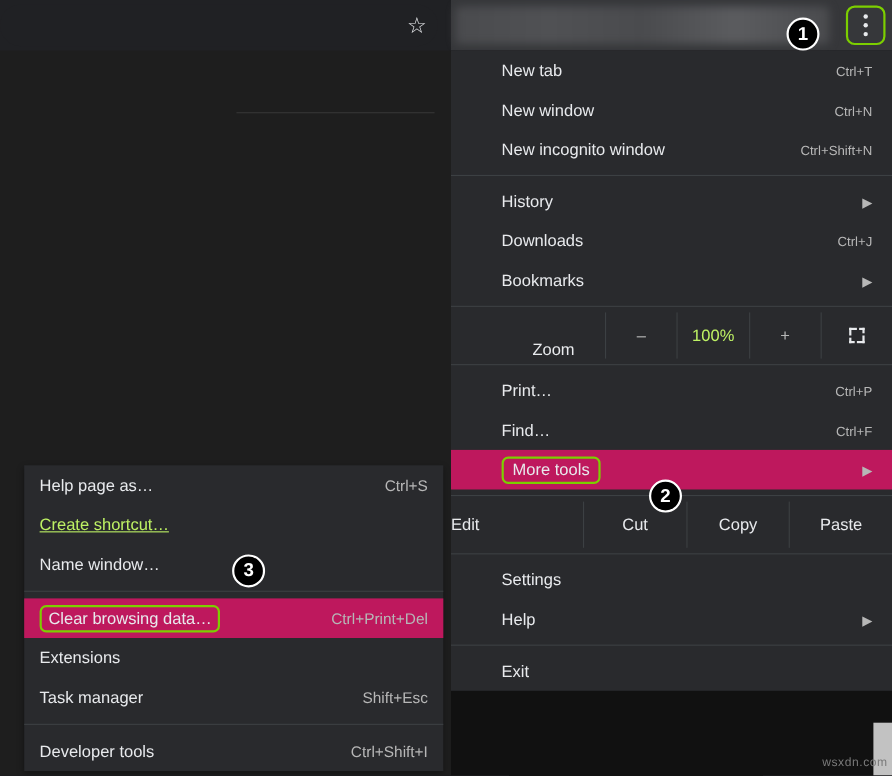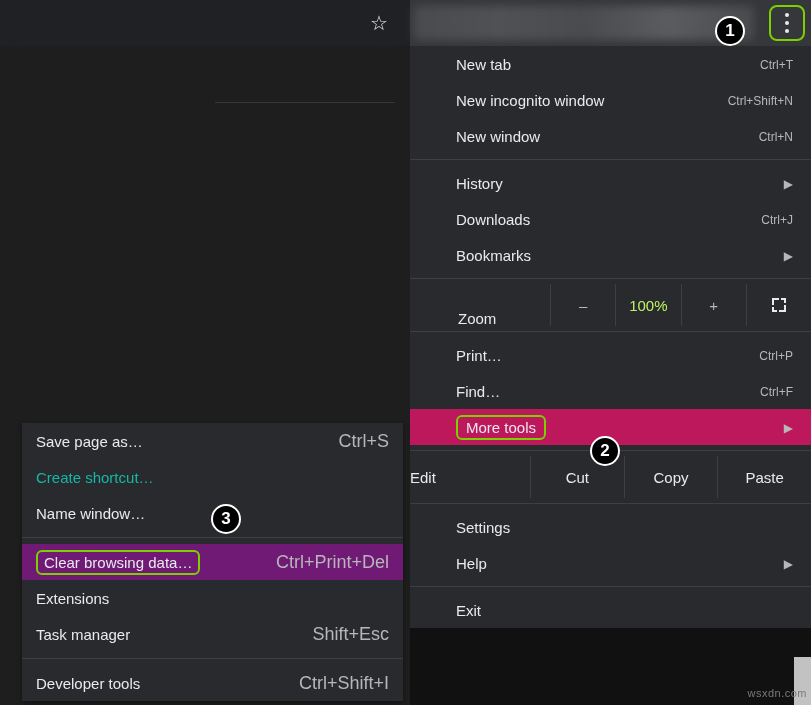--- a/index.html
+++ b/index.html
@@ -6,42 +6,42 @@
     body { background: #1a1a1a; width: 811px; height: 705px; overflow: hidden; position: relative; }
 
     .left-pane { position: absolute; left: 0; top: 0; width: 410px; height: 705px; background: #202124; }
     .omnibox { position: absolute; top: 4px; left: 0; width: 398px; height: 38px; background: #202124; border-radius: 19px; display: flex; align-items: center; justify-content: flex-end; padding-right: 10px; }
     .star { color: #e8eaed; font-size: 20px; }
     .page-dark { position: absolute; top: 46px; left: 0; right: 0; bottom: 0; background: #1e1e1e; }
     .page-divider { position:absolute; top:102px; left:215px; width:180px; height:1px; background:#373737;}
 
     .submenu { position: absolute; left: 22px; top: 423px; width: 381px; background: #292a2d; color: #e8eaed; font-size: 15px; box-shadow: 0 2px 6px rgba(0,0,0,.4); }
     .sub-item { display: flex; align-items: center; justify-content: space-between; height: 36px; padding: 0 14px; }
-    .sub-item.highlight { background: #701a75; }
+    .sub-item.highlight { background: #be185d; }
     .sub-item .label {}
-    .sub-item .shortcut { color: #b7b7b7; font-size: 18px; }
-    .sub-item.disabled .label { color: #14b8a6; }
+    .sub-item .shortcut { color: #b7b7b7; font-size: 14px; }
+    .sub-item.disabled .label { color: #bef264; text-decoration: underline; }
     .sub-divider { height: 1px; background: #3c4043; margin: 6px 0; }
     .sub-outline { border: 2px solid #7ccf00; border-radius: 6px; padding: 2px 6px; display: inline-block; }
 
     .right-pane { position: absolute; left: 410px; top: 0; width: 401px; height: 705px; background: #111; }
     .toolbar { position: absolute; top: 0; left: 0; right: 0; height: 46px; background: #36373a; display:flex; align-items:center; justify-content:flex-end; padding-right:6px;}
     .toolbar-blur { position:absolute; left:4px; top:6px; width:340px; height:34px; background: linear-gradient(90deg,#4a4b4e,#505154,#4a4b4e,#5b5c5f,#4a4b4e); filter: blur(4px); border-radius:4px;}
     .kebab-btn { width:36px; height:36px; border:2px solid #7ccf00; border-radius:8px; display:flex; align-items:center; justify-content:center; position:relative; z-index:2;}
     .kebab-dot { width:4px; height:4px; background:#e8eaed; border-radius:50%; margin:2px 0;}
     .kebab-col { display:flex; flex-direction:column; align-items:center;}
 
     .main-menu { position:absolute; left:0; top:46px; right:0; background:#292a2d; color:#e8eaed; font-size:15px; }
     .m-item { display:flex; align-items:center; height:36px; padding:1px 18px 0 46px; justify-content:space-between;}
     .m-item.hover { background:#be185d; }
     .m-item .shortcut { color:#b7b7b7; font-size:12px;}
     .m-item .chev { color:#b7b7b7; font-size:12px; margin-left:auto;}
     .m-divider { height:1px; background:#3c4043; margin:5px 0;}
     .zoom-row { display:flex; align-items:center; height:42px;}
-    .zoom-label { padding-left:48px; flex:0 0 140px;margin-top:27px;}
+    .zoom-label { padding-left:74px; flex:0 0 140px;margin-top:27px;}
     .zoom-cell { flex:1; text-align:center; border-left:1px solid #3c4043; height:100%; display:flex; align-items:center; justify-content:center; color:#b7b7b7;}
     .zoom-cell.val { color:#bef264;}
     .fs-icon { width:14px; height:14px; position:relative;}
     .fs-icon::before, .fs-icon::after { content:""; position:absolute; width:5px; height:5px; border:2px solid #e8eaed;}
     .fs-icon::before { top:0; left:0; border-right:none; border-bottom:none;}
     .fs-icon::after { bottom:0; right:0; border-left:none; border-top:none;}
     .fs-icon .c2 { position:absolute; top:0; right:0; width:5px; height:5px; border:2px solid #e8eaed; border-left:none; border-bottom:none;}
     .fs-icon .c3 { position:absolute; bottom:0; left:0; width:5px; height:5px; border:2px solid #e8eaed; border-right:none; border-top:none;}
     .edit-row { display:flex; align-items:center; height:42px; }
     .edit-label { flex:0 0 120px;}
@@ -58,21 +58,21 @@
 
 <div class="left-pane">
   <div class="omnibox">
     <span class="star">☆</span>
   </div>
   <div class="page-dark"></div>
   <div class="page-divider"></div>
 
   <div class="submenu">
     <div class="sub-item">
-      <span class="label">Save page as…</span>
+      <span class="label">Help page as…</span>
       <span class="shortcut">Ctrl+S</span>
     </div>
     <div class="sub-item disabled">
       <span class="label">Create shortcut…</span>
     </div>
     <div class="sub-item">
       <span class="label">Name window…</span>
     </div>
     <div class="sub-divider"></div>
     <div class="sub-item highlight">
@@ -107,26 +107,26 @@
       </div>
     </div>
   </div>
 
   <div class="main-menu">
     <div class="m-item">
       <span>New tab</span>
       <span class="shortcut">Ctrl+T</span>
     </div>
     <div class="m-item">
+      <span>New window</span>
+      <span class="shortcut">Ctrl+N</span>
+    </div>
+    <div class="m-item">
       <span>New incognito window</span>
       <span class="shortcut">Ctrl+Shift+N</span>
-    </div>
-    <div class="m-item">
-      <span>New window</span>
-      <span class="shortcut">Ctrl+N</span>
     </div>
     <div class="m-divider"></div>
     <div class="m-item">
       <span>History</span>
       <span class="chev">▶</span>
     </div>
     <div class="m-item">
       <span>Downloads</span>
       <span class="shortcut">Ctrl+J</span>
     </div>

